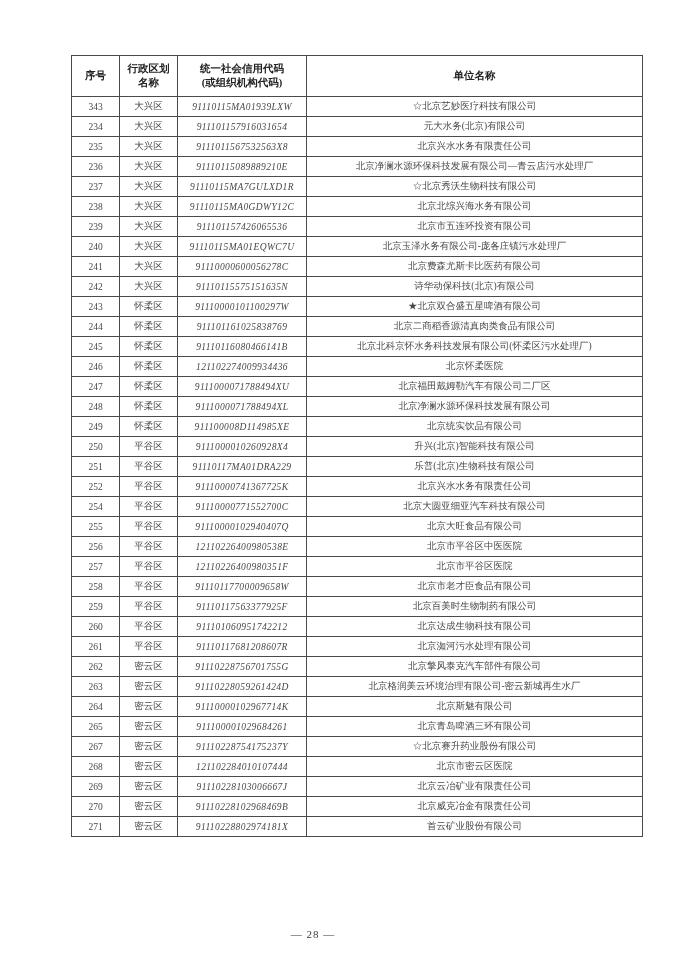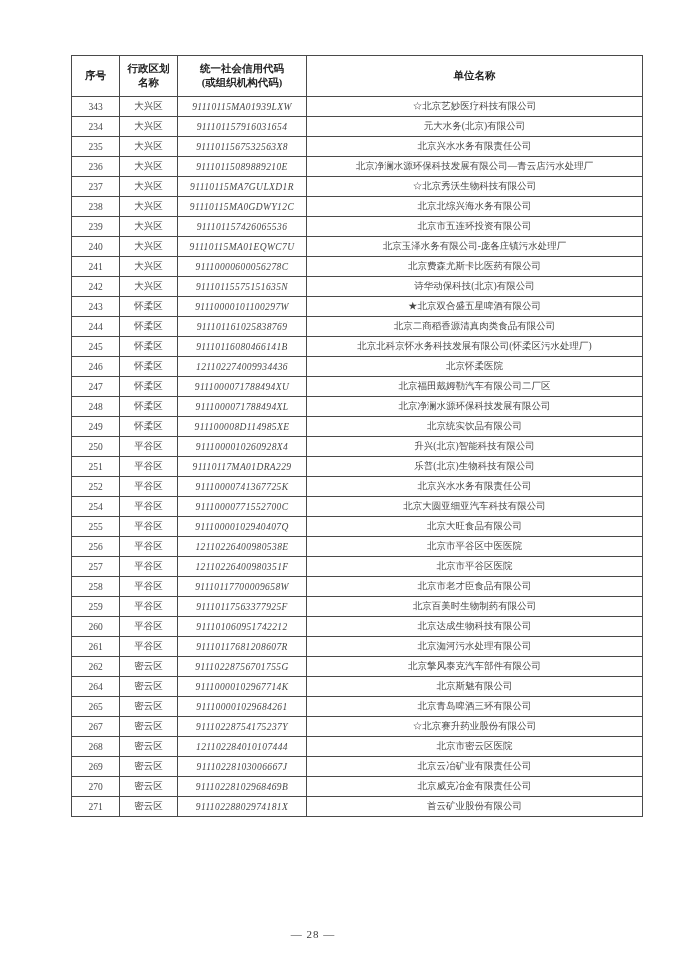--- a/index.html
+++ b/index.html
@@ -254,20 +254,26 @@
           <td class="code-cell">91110117681208607R</td>
           <td class="name-cell">北京洳河污水处理有限公司</td>
         </tr>
         <tr>
           <td>262</td>
           <td>密云区</td>
           <td class="code-cell">91110228756701755G</td>
           <td class="name-cell">北京擎风泰克汽车部件有限公司</td>
         </tr>
         <tr>
+          <td>263</td>
+          <td>密云区</td>
+          <td class="code-cell">91110228059261424D</td>
+          <td class="name-cell">北京格润美云环境治理有限公司-密云新城再生水厂</td>
+        </tr>
+        <tr>
           <td>264</td>
           <td>密云区</td>
           <td class="code-cell">91110000102967714K</td>
           <td class="name-cell">北京斯魅有限公司</td>
         </tr>
         <tr>
           <td>265</td>
           <td>密云区</td>
           <td class="code-cell">911100001029684261</td>
           <td class="name-cell">北京青岛啤酒三环有限公司</td>

